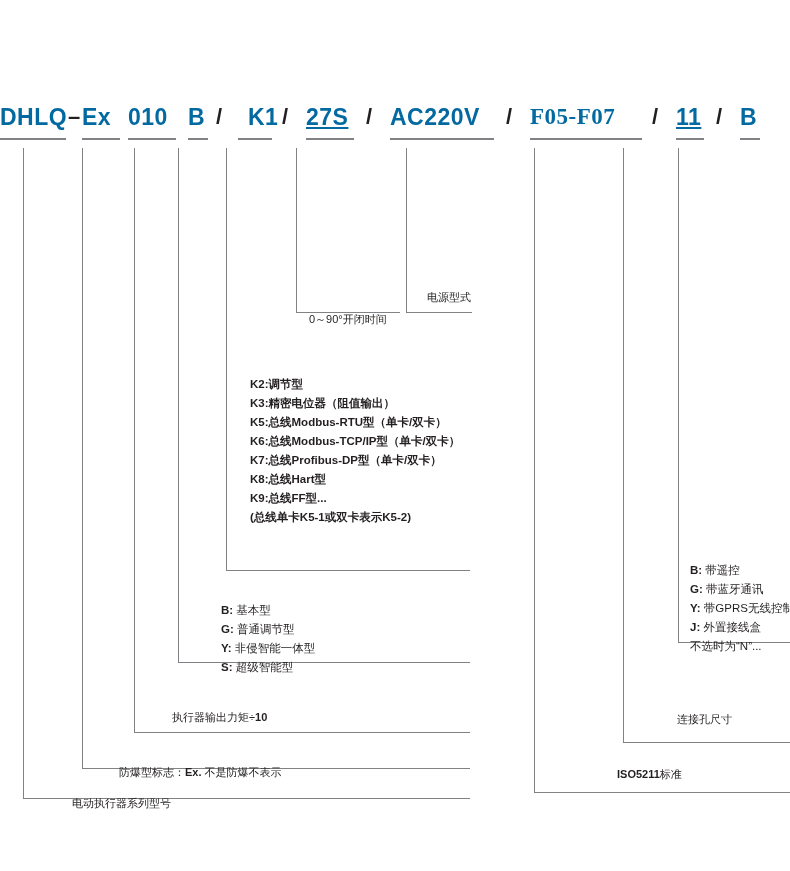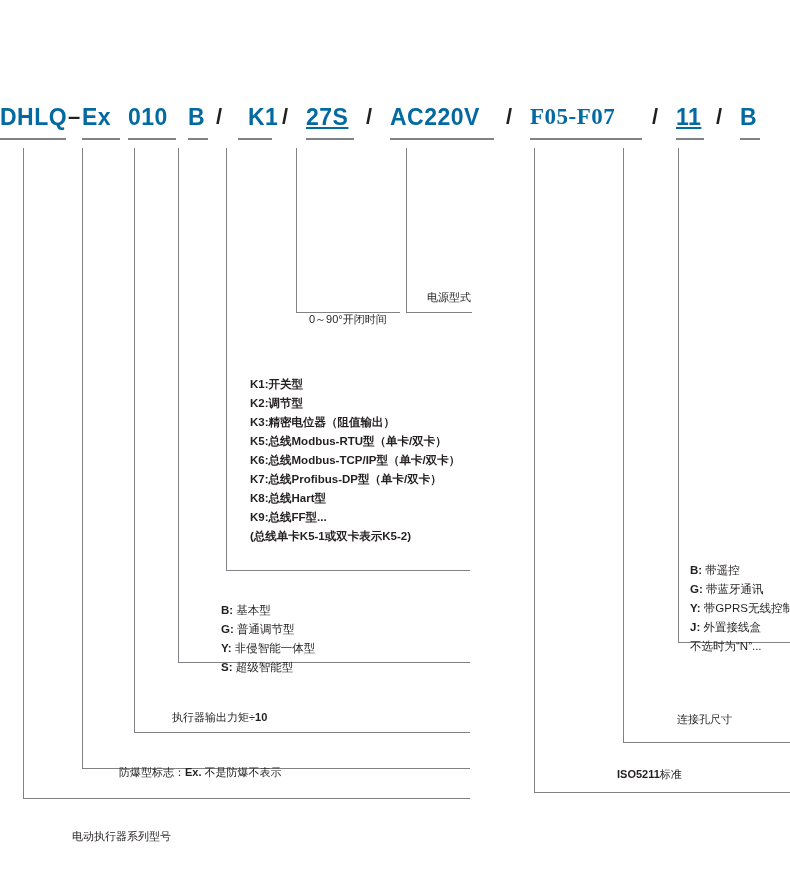--- a/index.html
+++ b/index.html
@@ -151,21 +151,20 @@
   <div class="hline" style="left:134px; top:732px; width:336px;"></div>
   <div class="hline" style="left:534px; top:792px; width:256px;"></div>
   <div class="hline" style="left:82px;  top:768px; width:388px;"></div>
   <div class="hline" style="left:23px;  top:798px; width:447px;"></div>
 
   <div class="callout-small" style="left:309px; top:300px;margin-top:12px;">0～90°开闭时间</div>
 
   <div class="callout-small" style="left:427px; top:290px;">电源型式</div>
 
   <div class="callout" style="left: 250px; top: 375px; font-weight: bold;" id="control-types-block">
-      <span class="opt-line"><b>K1:</b><span>开关型</span></span>
       <span class="opt-line"><b>K2:</b><span>调节型</span></span>
       <span class="opt-line"><b>K3:</b><span>精密电位器（阻值输出）</span></span>
       <span class="opt-line"><b>K5:</b><span>总线Modbus-RTU型（单卡/双卡）</span></span>
       <span class="opt-line"><b>K6:</b><span>总线Modbus-TCP/IP型（单卡/双卡）</span></span>
       <span class="opt-line"><b>K7:</b><span>总线Profibus-DP型（单卡/双卡）</span></span>
       <span class="opt-line"><b>K8:</b><span>总线Hart型</span></span>
       <span class="opt-line"><b>K9:</b><span>总线FF型...</span></span>
       <span class="opt-line" style="font-weight: bold;">(总线单卡K5-1或双卡表示K5-2)</span>
     </div>
 
@@ -181,19 +180,19 @@
       <span class="opt-line"><b>G:</b><span> 带蓝牙通讯</span></span>
       <span class="opt-line"><b>Y:</b><span> 带GPRS无线控制</span></span>
       <span class="opt-line"><b>J:</b><span> 外置接线盒</span></span>
       <span class="opt-line">不选时为“N”...</span>
     </div>
 
   <div class="callout-small" style="left:172px; top:710px;">执行器输出力矩÷<b>10</b></div>
 
   <div class="callout-small" style="left:119px; top:765px;">防爆型标志：<b>Ex.</b> 不是防爆不表示</div>
 
-  <div class="callout-small" style="left:72px; top:829px;text-align:right;">电动执行器系列型号</div>
+  <div class="callout-small" style="left:72px; top:796px;text-align:right;">电动执行器系列型号</div>
 
   <div class="callout-small" style="left:677px; top:712px;">连接孔尺寸</div>
 
   <div class="callout-small" style="left:617px; top:767px; font-weight:normal;" id="iso-block"><b>ISO5211</b><span>标准</span></div>
 
 </div>
 
 </body></html>

